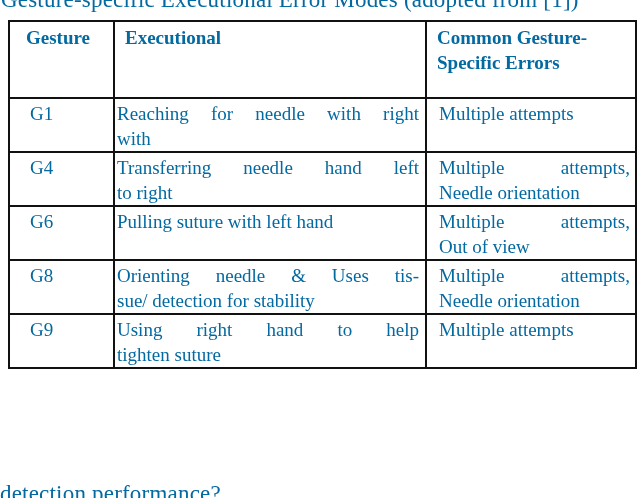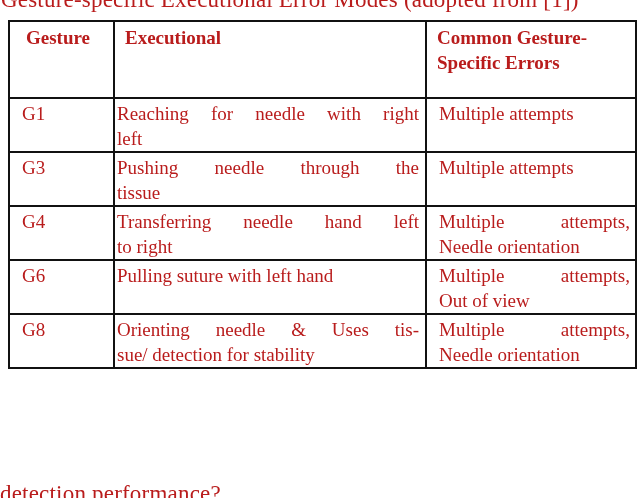--- a/index.html
+++ b/index.html
@@ -3,21 +3,21 @@
 <meta charset="utf-8">
 <style>
   html, body { margin: 0; padding: 0; }
   .page {
     position: relative;
     width: 640px;
     height: 498px;
     background: #ffffff;
     overflow: hidden;
     font-family: "Liberation Serif", serif;
-    color: #b91c1c;
+    color: #0369a1;
   }
   .caption-top {
     position: absolute;
     left: 1px;
     top: -13px;
     font-size: 23px;
     white-space: nowrap;
     letter-spacing: 0.2px;
   }
   .bottom-text {
@@ -48,21 +48,21 @@
     padding: 2px 5px 0 10px;
     overflow: hidden;
   }
   .doc-table th {
     font-weight: bold;
     height: 72px;
     padding-top: 3px;
   }
   .doc-table th.h1 { padding-left: 16px; }
   .doc-table td { height: 50px; }
-  .doc-table td.c1 { padding-left: 12px; }
+  .doc-table td.c1 { padding-left: 20px; }
   .doc-table td.c2 { padding-left: 2px; padding-right: 6px; }
   .doc-table td.c3 { padding-left: 12px; padding-right: 5px; }
   .line { text-align: left; }
   .jline { text-align: justify; text-align-last: justify; }
 </style>
 </head>
 <body>
 
 <div class="page">
 
@@ -79,31 +79,21 @@
         <th class="h1">Gesture</th>
         <th class="h2">Executional</th>
         <th class="h3">Common Gesture-Specific Errors</th>
       </tr>
     </thead>
     <tbody>
         <tr>
           <td class="c1">G1</td>
           <td class="c2">
             <div class="line jline">Reaching for needle with right</div>
-            <div class="line">left</div>
-          </td>
-          <td class="c3">
-            <div class="line">Multiple attempts</div>
-          </td>
-        </tr>
-        <tr>
-          <td class="c1">G3</td>
-          <td class="c2">
-            <div class="line jline">Pushing needle through the</div>
-            <div class="line">tissue</div>
+            <div class="line">with</div>
           </td>
           <td class="c3">
             <div class="line">Multiple attempts</div>
           </td>
         </tr>
         <tr>
           <td class="c1">G4</td>
           <td class="c2">
             <div class="line jline">Transferring needle hand left</div>
             <div class="line">to right</div>
@@ -127,18 +117,28 @@
           <td class="c1">G8</td>
           <td class="c2">
             <div class="line jline">Orienting needle &amp; Uses tis-</div>
             <div class="line">sue/ detection for stability</div>
           </td>
           <td class="c3">
             <div class="line jline">Multiple attempts,</div>
             <div class="line">Needle orientation</div>
           </td>
         </tr>
+        <tr>
+          <td class="c1">G9</td>
+          <td class="c2">
+            <div class="line jline">Using right hand to help</div>
+            <div class="line">tighten suture</div>
+          </td>
+          <td class="c3">
+            <div class="line">Multiple attempts</div>
+          </td>
+        </tr>
       </tbody>
   </table>
 
   <div class="bottom-text">detection performance?</div>
 
 </div>
 
 </body></html>

